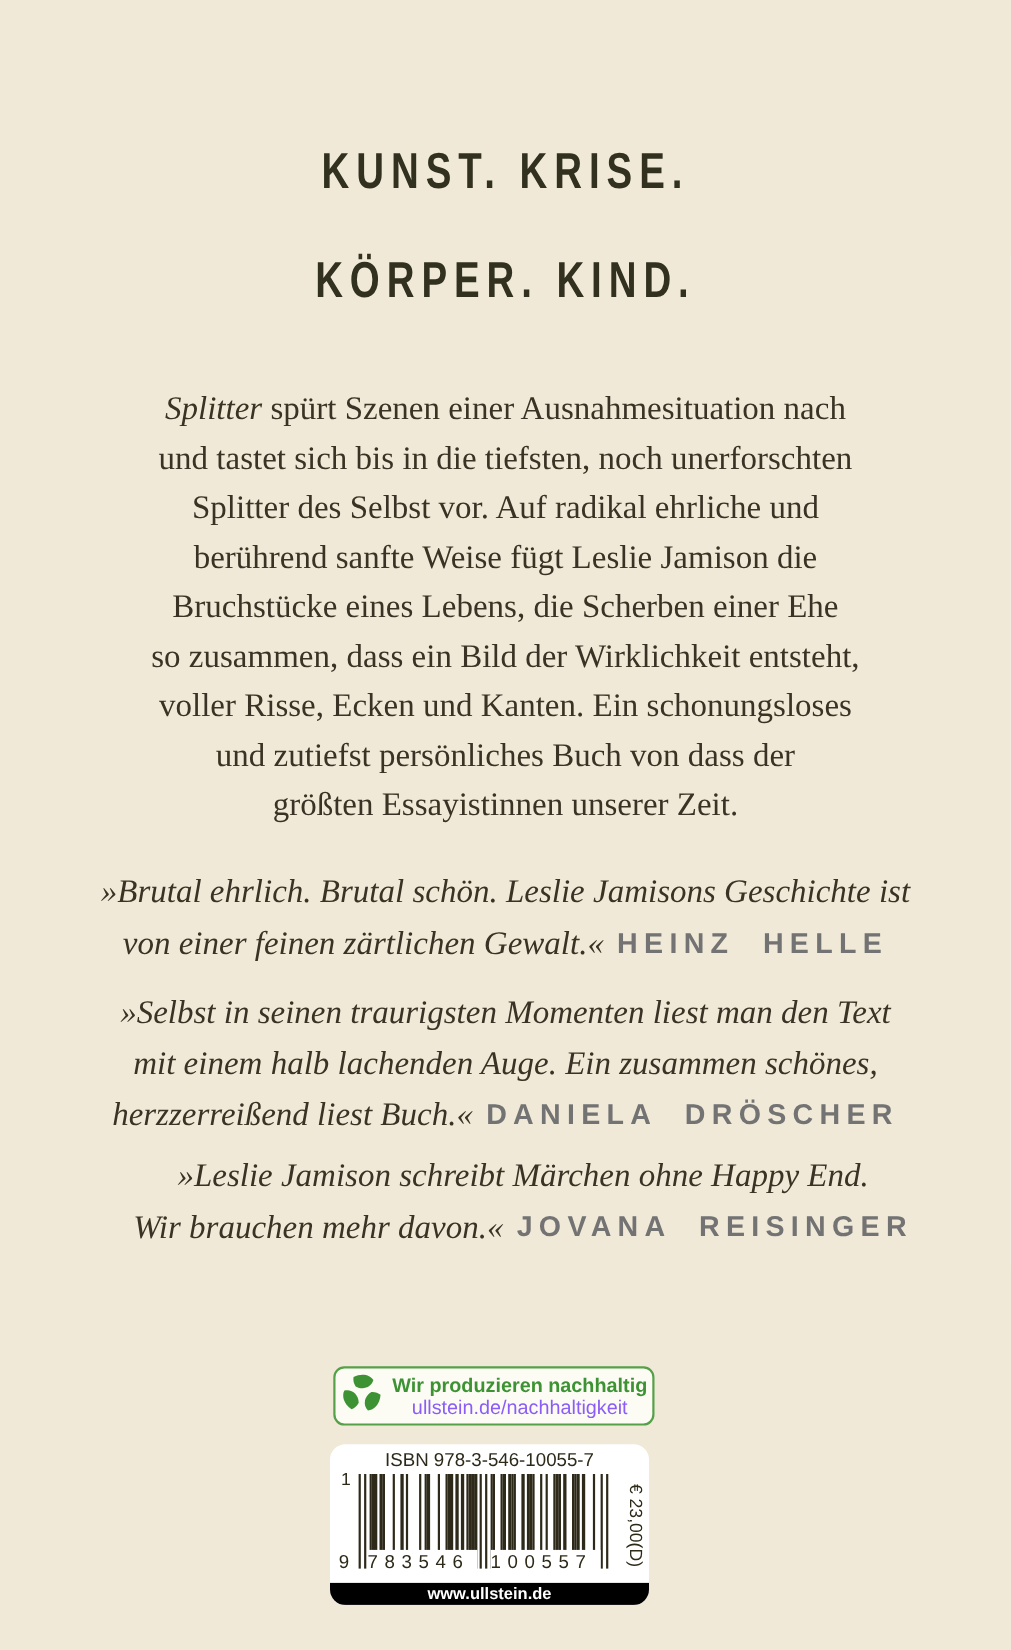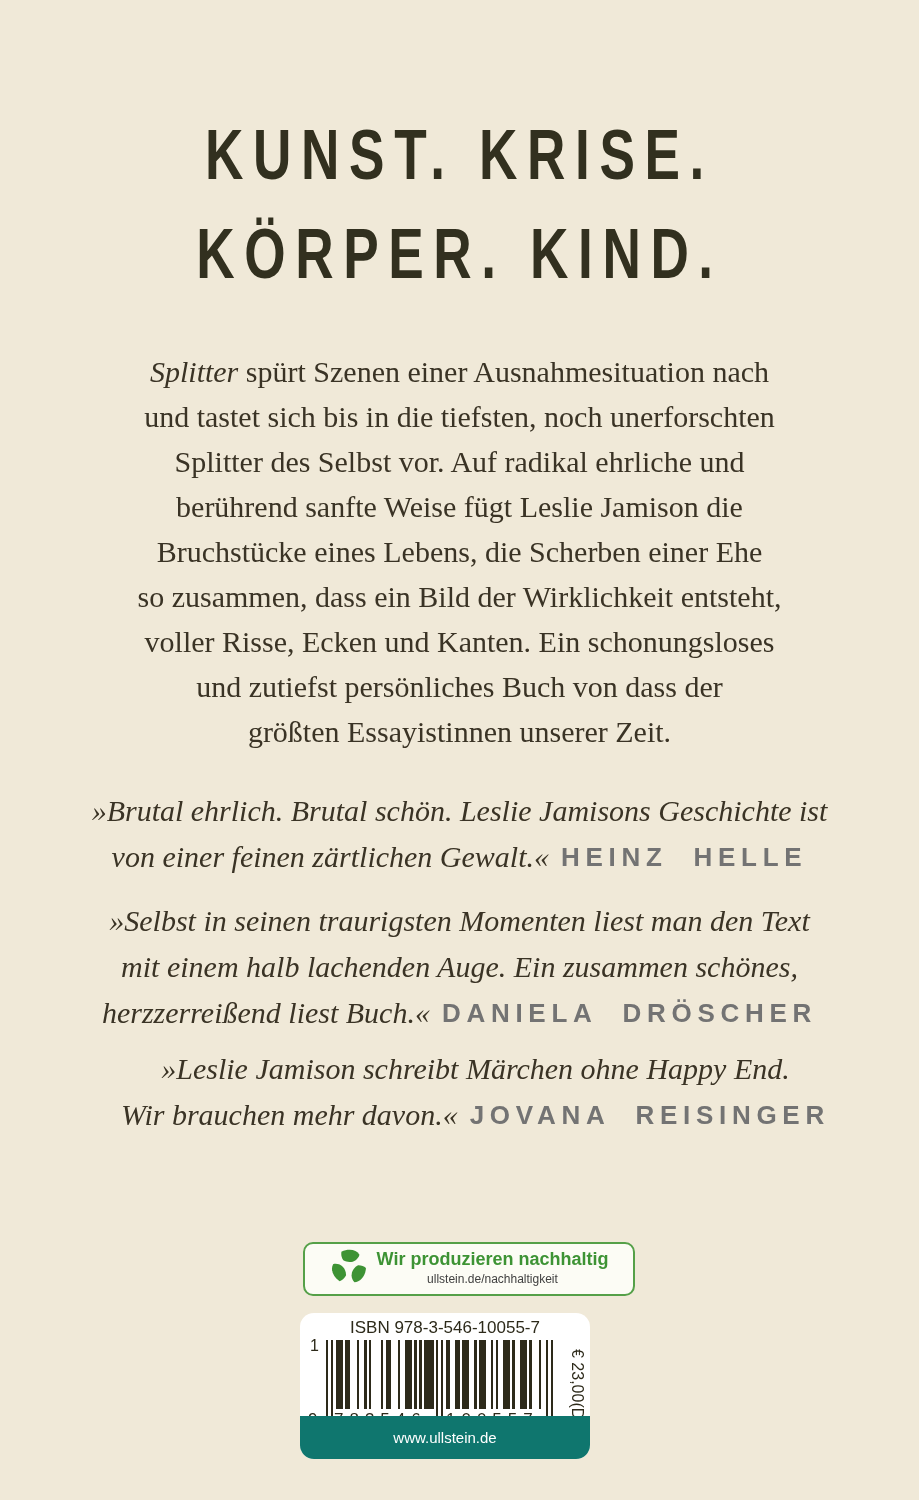--- a/index.html
+++ b/index.html
@@ -5,21 +5,21 @@
   html,body { margin:0; padding:0; }
   .page {
     position:relative; width:919px; height:1500px;
     background:#f0e9d8; overflow:hidden;
     font-family:"Liberation Serif", serif; color:#32301f;
   }
   
   .headline {
     position:absolute; top:106px; left:0; right:0; text-align:center;
     font-family:"Liberation Sans", sans-serif; font-weight:bold;
-    font-size:70px; letter-spacing:0.18em; line-height:99px; color:#32301f;
+    font-size:46px; letter-spacing:0.18em; line-height:99px; color:#32301f;
   }
   .hl-line { transform:scaleX(0.76); white-space:nowrap; }
   
   .body-copy {
     position:absolute; top:349px; left:0; right:0; text-align:center;
     font-size:30px; line-height:45px; color:#3a3325;
   }
   .line { white-space:nowrap; }
   .italic { font-style:italic; }
   
@@ -28,28 +28,28 @@
     font-style:italic; font-size:30px; line-height:46px; color:#3a3325;
   }
   .q1 { top:788px; } .q2 { top:898px; } .q3 { top:1046px;margin-left:32px; }
   .attribution {
     font-style:normal; font-family:"Liberation Sans", sans-serif;
     font-weight:bold; font-size:26px; letter-spacing:0.22em;
     word-spacing:0.5em; margin-left:12px; color:#737373; vertical-align:1px;
   }
   
   .badge {
-    position:absolute; left:303px; top:1242px; width:332px; height:54px;
+    position:absolute; left:303px; top:1242px; width:292px; height:54px;
     background:#fcfcf5; border:2px solid #55a048; border-radius:10px;
     box-sizing:border-box; display:flex; align-items:center; justify-content:center;
     gap:9px; font-family:"Liberation Sans", sans-serif;
   }
   .badge-text { text-align:center; }
   .badge-title { font-weight:bold; color:#3d9334; font-size:18px; line-height:21px; }
-  .badge-url { color:#404040; font-size:12px; line-height:19px; }
+  .badge-url { color:#8b5cf6; font-size:18px; line-height:19px; }
   
   .card {
     position:absolute; left:300px; top:1313px; width:290px; height:146px;
     background:#ffffff; border-radius:14px; overflow:hidden;
     font-family:"Liberation Sans", sans-serif; color:#2d2a1a;
   }
   .isbn { margin-top:5px; text-align:center; font-size:17px; white-space:nowrap; }
   .code-area { position:relative; height:92px; }
   .digit-1 { position:absolute; left:10px; top:-1px; font-size:16px; }
   .digit-9 { position:absolute; left:8px; bottom:0; font-size:17px; }
@@ -61,23 +61,23 @@
     text-align:left; font-size:17px; letter-spacing:6px; line-height:21px;
     box-sizing:border-box; white-space:nowrap;
   }
   .dg1 { left:34px; width:100px; }
   .dg2 { left:146px; width:100px; }
   .price {
     position:absolute; right:4px; top:8px; height:82px;
     writing-mode:vertical-rl; font-size:16px; text-align:center; white-space:nowrap;
   }
   .band {
-    position:absolute; left:0; right:0; bottom:0; height:43px; background:#0f766e;
+    position:absolute; left:0; right:0; bottom:0; height:20px; background:#000000;
     color:#ffffff; display:flex; align-items:center; justify-content:center;
-    font-weight:normal; font-size:15px;
+    font-weight:bold; font-size:15px;
   }
 </style>
 </head>
 <body>
 
 <div class="page">
 
   <div class="headline">
     <div class="hl-line">KUNST. KRISE.</div>
     <div class="hl-line">KÖRPER. KIND.</div>

